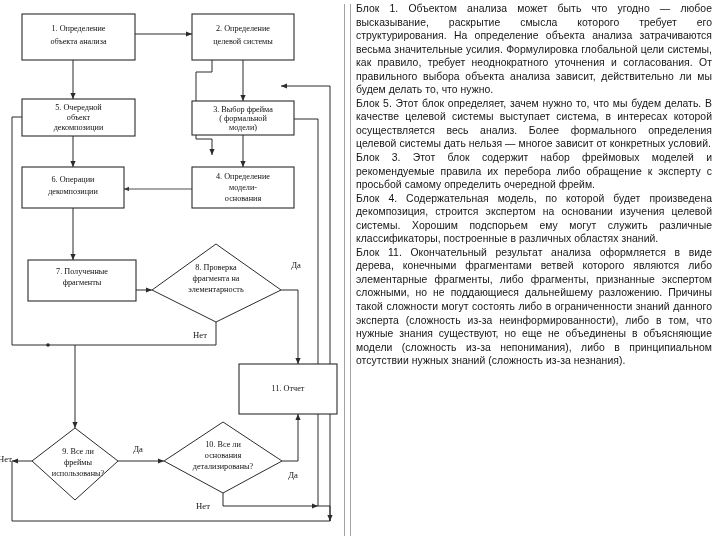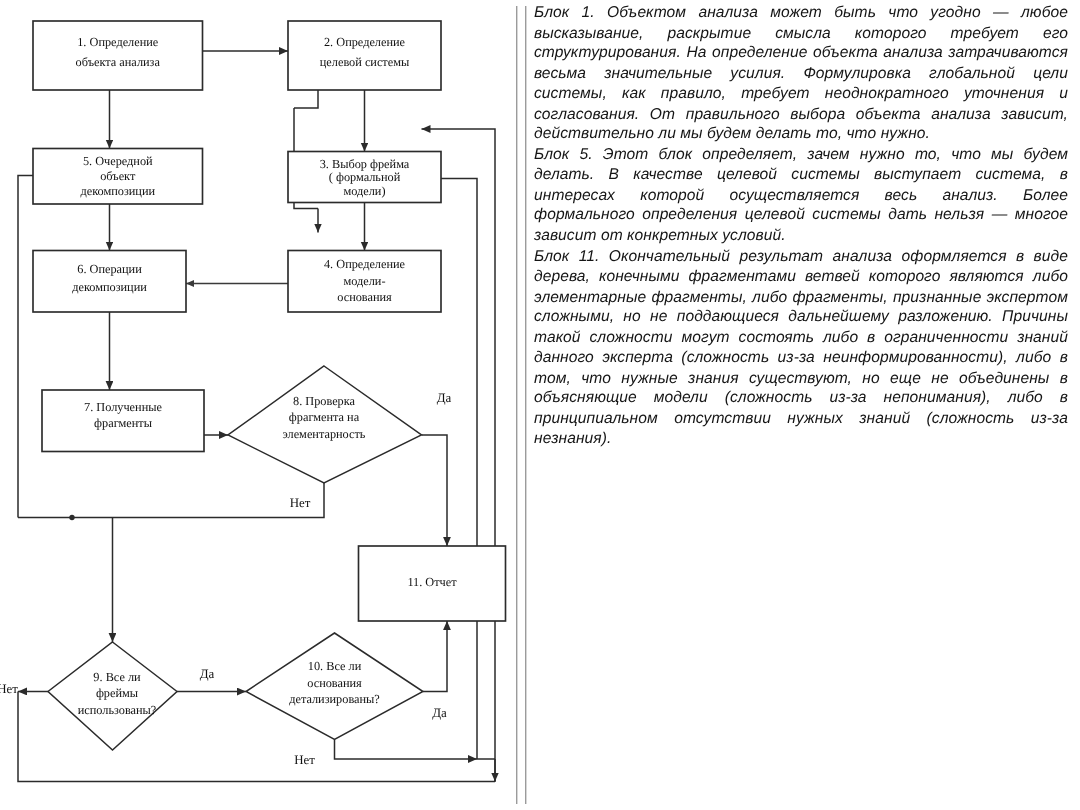--- a/index.html
+++ b/index.html
@@ -77,21 +77,20 @@
 
   
   #text-panel {
     position: absolute;
     left: 356px;
     top: 2px;
     width: 360px;
     height: 536px;
     padding: 0 4px 0 0;
     box-sizing: border-box;
-    font-style: italic;
   }
   #text-panel p {
     margin: 0;
     font-family: "Liberation Sans", sans-serif;
     font-size: 10.4px;
     line-height: 13.55px;
     text-align: justify;
     color: #151515;
     letter-spacing: 0.05px;
   }
@@ -242,16 +241,18 @@
         <text class="edge-label" x="5" y="462">Нет</text>
         <text class="edge-label" x="293" y="478">Да</text>
         <text class="edge-label" x="203" y="509">Нет</text>
       </g>
     </svg>
   </div>
 
   <div id="text-panel">
     <p>Блок 1. Объектом анализа может быть что угодно — любое высказывание, раскрытие смысла которого требует его структурирования. На определение объекта анализа затрачиваются весьма значительные усилия. Формулировка глобальной цели системы, как правило, требует неоднократного уточнения и согласования. От правильного выбора объекта анализа зависит, действительно ли мы будем делать то, что нужно.</p>
     <p>Блок 5. Этот блок определяет, зачем нужно то, что мы будем делать. В качестве целевой системы выступает система, в интересах которой осуществляется весь анализ. Более формального определения целевой системы дать нельзя — многое зависит от конкретных условий.</p>
+    <p>Блок 3. Этот блок содержит набор фреймовых моделей и рекомендуемые правила их перебора либо обращение к эксперту с просьбой самому определить очередной фрейм.</p>
+    <p>Блок 4. Содержательная модель, по которой будет произведена декомпозиция, строится экспертом на основании изучения целевой системы. Хорошим подспорьем ему могут служить различные классификаторы, построенные в различных областях знаний.</p>
     <p>Блок 11. Окончательный результат анализа оформляется в виде дерева, конечными фрагментами ветвей которого являются либо элементарные фрагменты, либо фрагменты, признанные экспертом сложными, но не поддающиеся дальнейшему разложению. Причины такой сложности могут состоять либо в ограниченности знаний данного эксперта (сложность из-за неинформированности), либо в том, что нужные знания существуют, но еще не объединены в объясняющие модели (сложность из-за непонимания), либо в принципиальном отсутствии нужных знаний (сложность из-за незнания).</p>
   </div>
 
 </div>
 
 </body></html>

